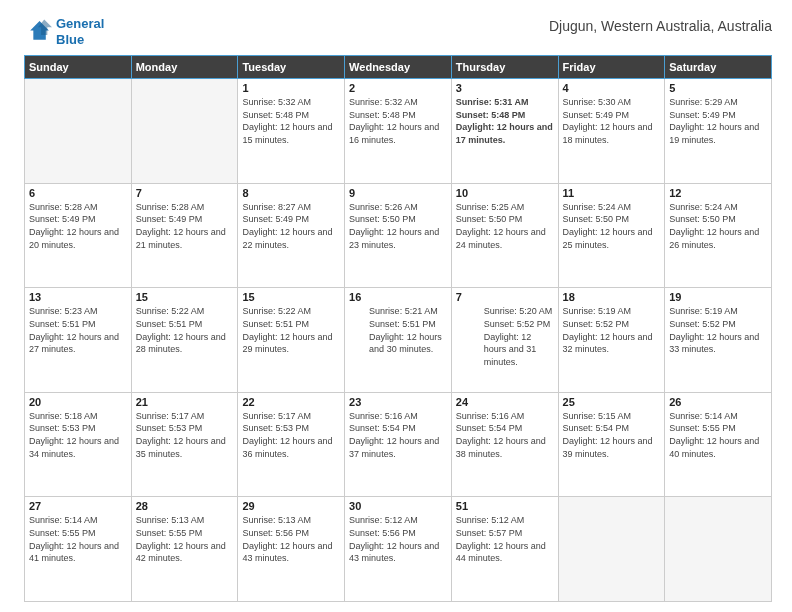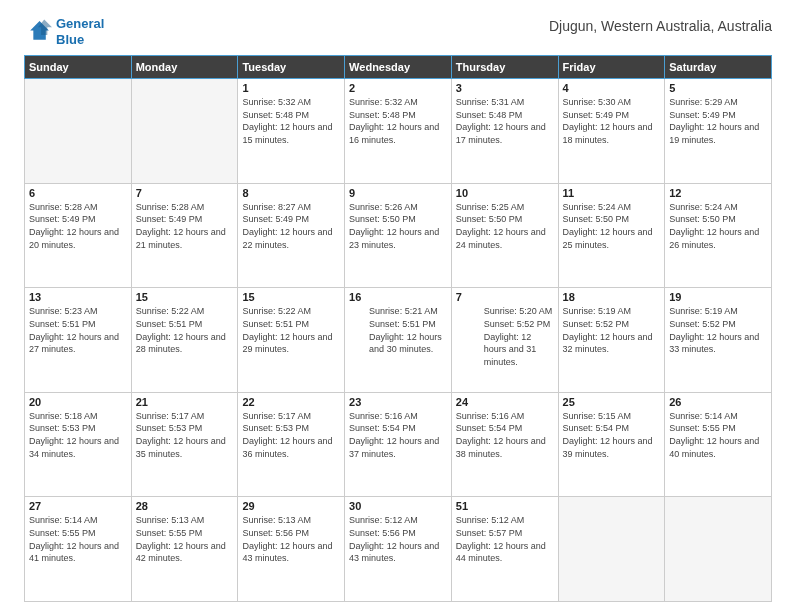--- a/index.html
+++ b/index.html
@@ -136,21 +136,21 @@
 Daylight: 12 hours and 15 minutes.</div>
           </td>
           <td>
             <span class="day-number">2</span>
             <div class="day-info" style="white-space: pre-line;">Sunrise: 5:32 AM
 Sunset: 5:48 PM
 Daylight: 12 hours and 16 minutes.</div>
           </td>
           <td>
             <span class="day-number">3</span>
-            <div class="day-info" style="white-space: pre-line;">Sunrise: 5:31 AM
+            <div class="day-info" style="white-space: pre-line; font-weight: bold;">Sunrise: 5:31 AM
 Sunset: 5:48 PM
 Daylight: 12 hours and 17 minutes.</div>
           </td>
           <td>
             <span class="day-number">4</span>
             <div class="day-info" style="white-space: pre-line;">Sunrise: 5:30 AM
 Sunset: 5:49 PM
 Daylight: 12 hours and 18 minutes.</div>
           </td>
           <td>

